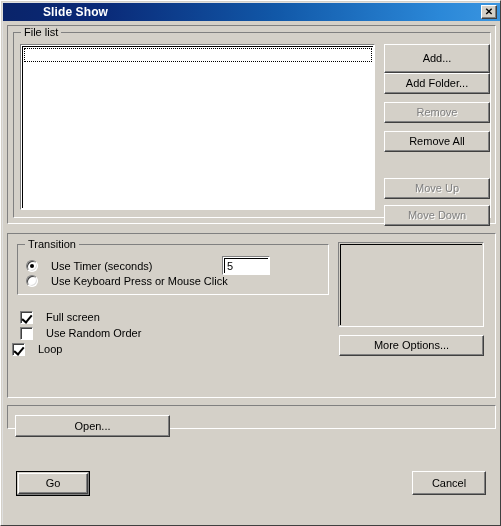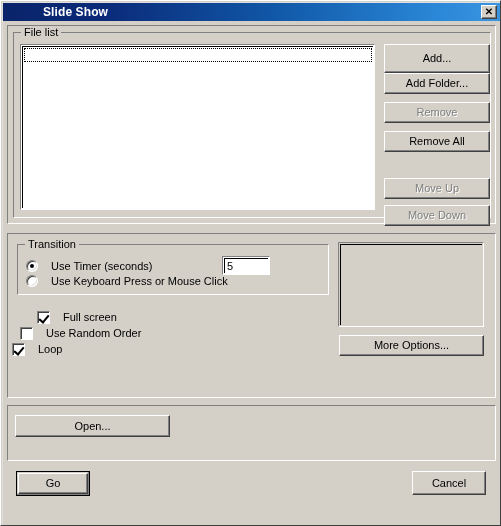--- a/index.html
+++ b/index.html
@@ -405,21 +405,21 @@
 
     <div class="radio-row" style="left:18px; top:40px;">
       <span class="radio-mark"></span>
       <span class="radio-label">Use Keyboard Press or Mouse Click</span>
     </div>
 
     <div class="textinput" style="left:214px; top:22px; width:48px; height:19px;">
       <div class="ti-inner">5</div>
     </div>
 
-    <div class="check-row" style="left:29px; top:76px;">
+    <div class="check-row" style="left:12px; top:76px;">
       <span class="check-mark checked"></span>
       <span class="check-label">Full screen</span>
     </div>
 
     <div class="check-row" style="left:12px; top:92px;">
       <span class="check-mark"></span>
       <span class="check-label">Use Random Order</span>
     </div>
 
     <div class="check-row" style="left:4px; top:108px;">
@@ -429,21 +429,21 @@
 
     <div class="preview" style="left:330px; top:8px; width:146px; height:85px;">
       <div class="preview-inner"></div>
     </div>
 
     <div class="btn" style="left:331px; top:101px; width:145px; height:21px;">
       <span class="lbl">More Options...</span>
     </div>
   </div>
 
-  <div class="panel" style="left:6px; top:404px; width:489px; height:56px;">
+  <div class="panel" style="left:6px; top:404px; width:489px; height:24px;">
     <div class="btn" style="left:7px; top:9px; width:155px; height:22px;">
       <span class="lbl">Open...</span>
     </div>
   </div>
 
   <div class="btn default-btn" style="left:15px; top:470px; width:74px; height:25px;">
     <span class="inner">
         <span class="lbl">Go</span>
       </span>
   </div>

